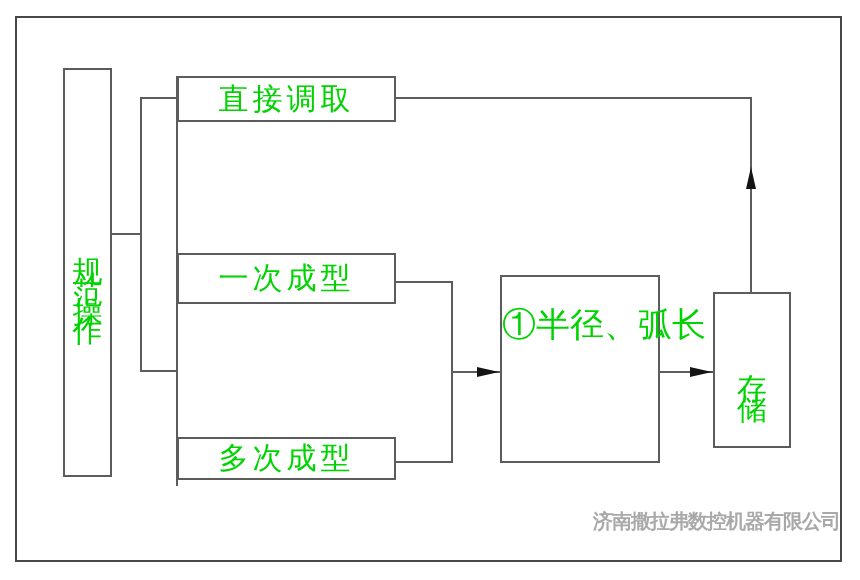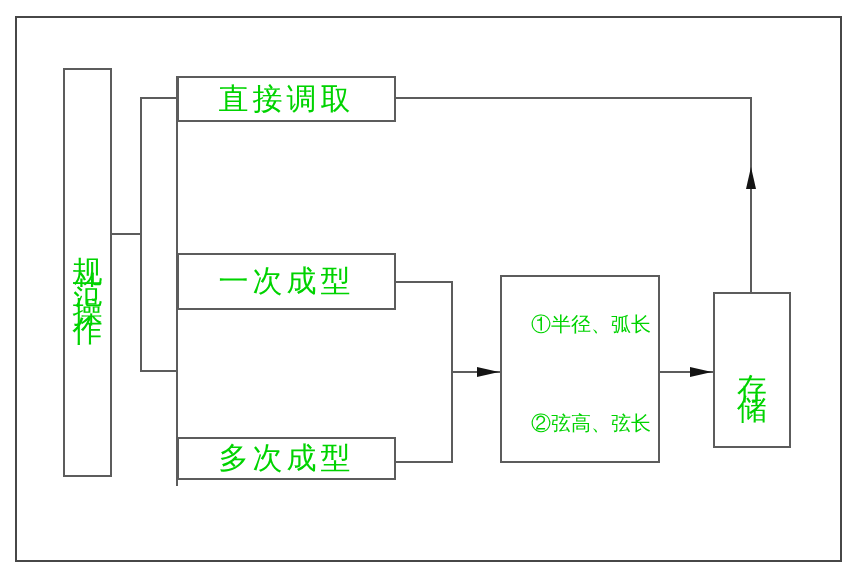--- a/index.html
+++ b/index.html
@@ -22,23 +22,22 @@
     color:var(--text-green,#00d300);
     font-size:30px;letter-spacing:4px;white-space:nowrap;
   }
   .vtext{
     writing-mode:vertical-rl;text-orientation:upright;
     letter-spacing:20px;font-size:30px;line-height:1;
     color:var(--text-green,#00d300);white-space:nowrap;
   }
   .params-line{
     position:absolute;left:0;width:100%;text-align:center;
-    font-size:20px;line-height:30px;white-space:nowrap;
+    font-size:34px;line-height:30px;white-space:nowrap;
     color:var(--text-green,#00d300);
-    padding-left:11px;
   }
   .hline,.vline{position:absolute;background:var(--line-gray,#5c5c5c);}
   .hline{height:2px;}
   .vline{width:2px;}
   .arrow-r{
     position:absolute;width:0;height:0;
     border-top:5px solid transparent;border-bottom:5px solid transparent;
     border-left:22px solid var(--arrow-black,#141414);
   }
   .arrow-u{
@@ -80,33 +79,33 @@
   <div class="arrow-u" style="left:746px;top:167px;"></div>
 
   <div class="node" style="left:63px;top:68px;width:49px;height:409px;">
     <span class="vtext">规范操作</span>
   </div>
 
   <div class="node" style="left:177px;top:76px;width:219px;height:46px;">
     <span class="node-label">直接调取</span>
   </div>
 
-  <div class="node" style="left:177px;top:253px;width:219px;height:57px;">
+  <div class="node" style="left:177px;top:253px;width:219px;height:51px;">
     <span class="node-label">一次成型</span>
   </div>
 
   <div class="node" style="left:177px;top:437px;width:219px;height:43px;">
     <span class="node-label">多次成型</span>
   </div>
 
   <div class="node" style="left:500px;top:275px;width:160px;height:188px;">
     <span class="params-line" style="top:32px;">①半径、弧长</span>
-    <span class="params-line" style="top:131px;">②弦高、弦长</span>
   </div>
 
   <div class="node" style="left:713px;top:292px;width:78px;height:156px;">
     <span class="vtext">存储</span>
   </div>
 
   <div class="watermark">
+    <div>济南撒拉弗数控机器有限公司</div>
   </div>
 
 </div>
 
 </body></html>

